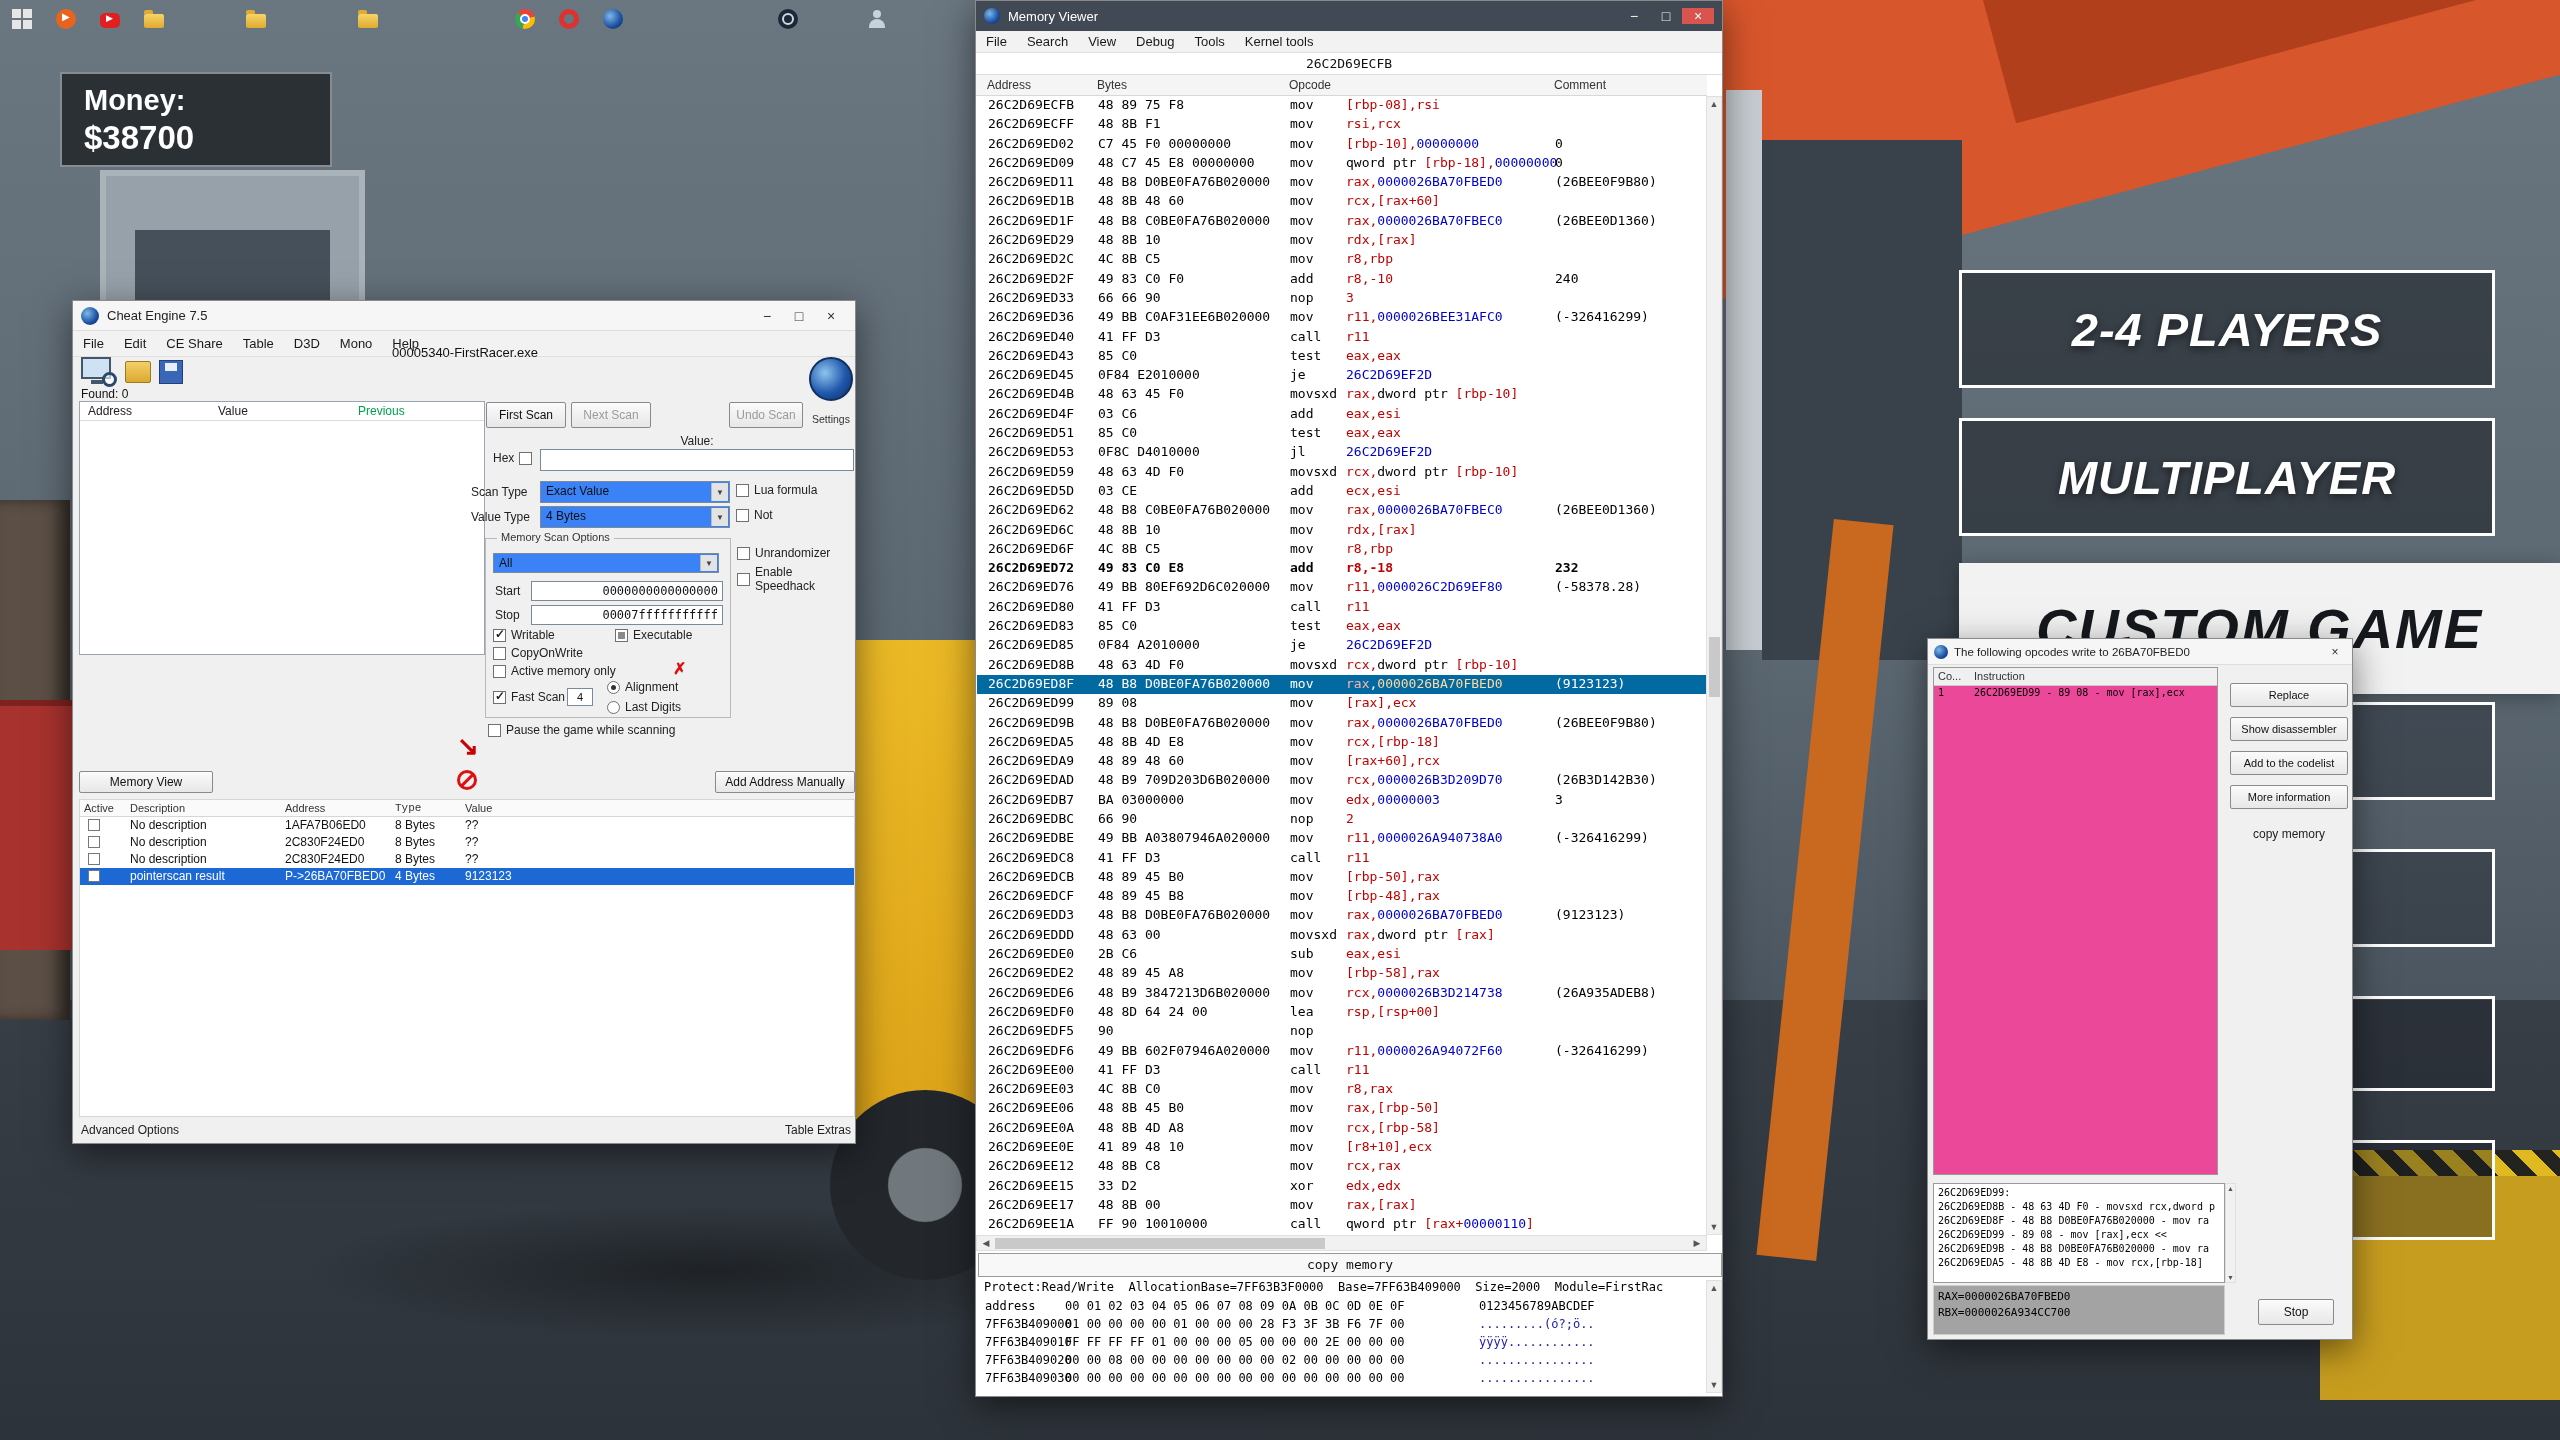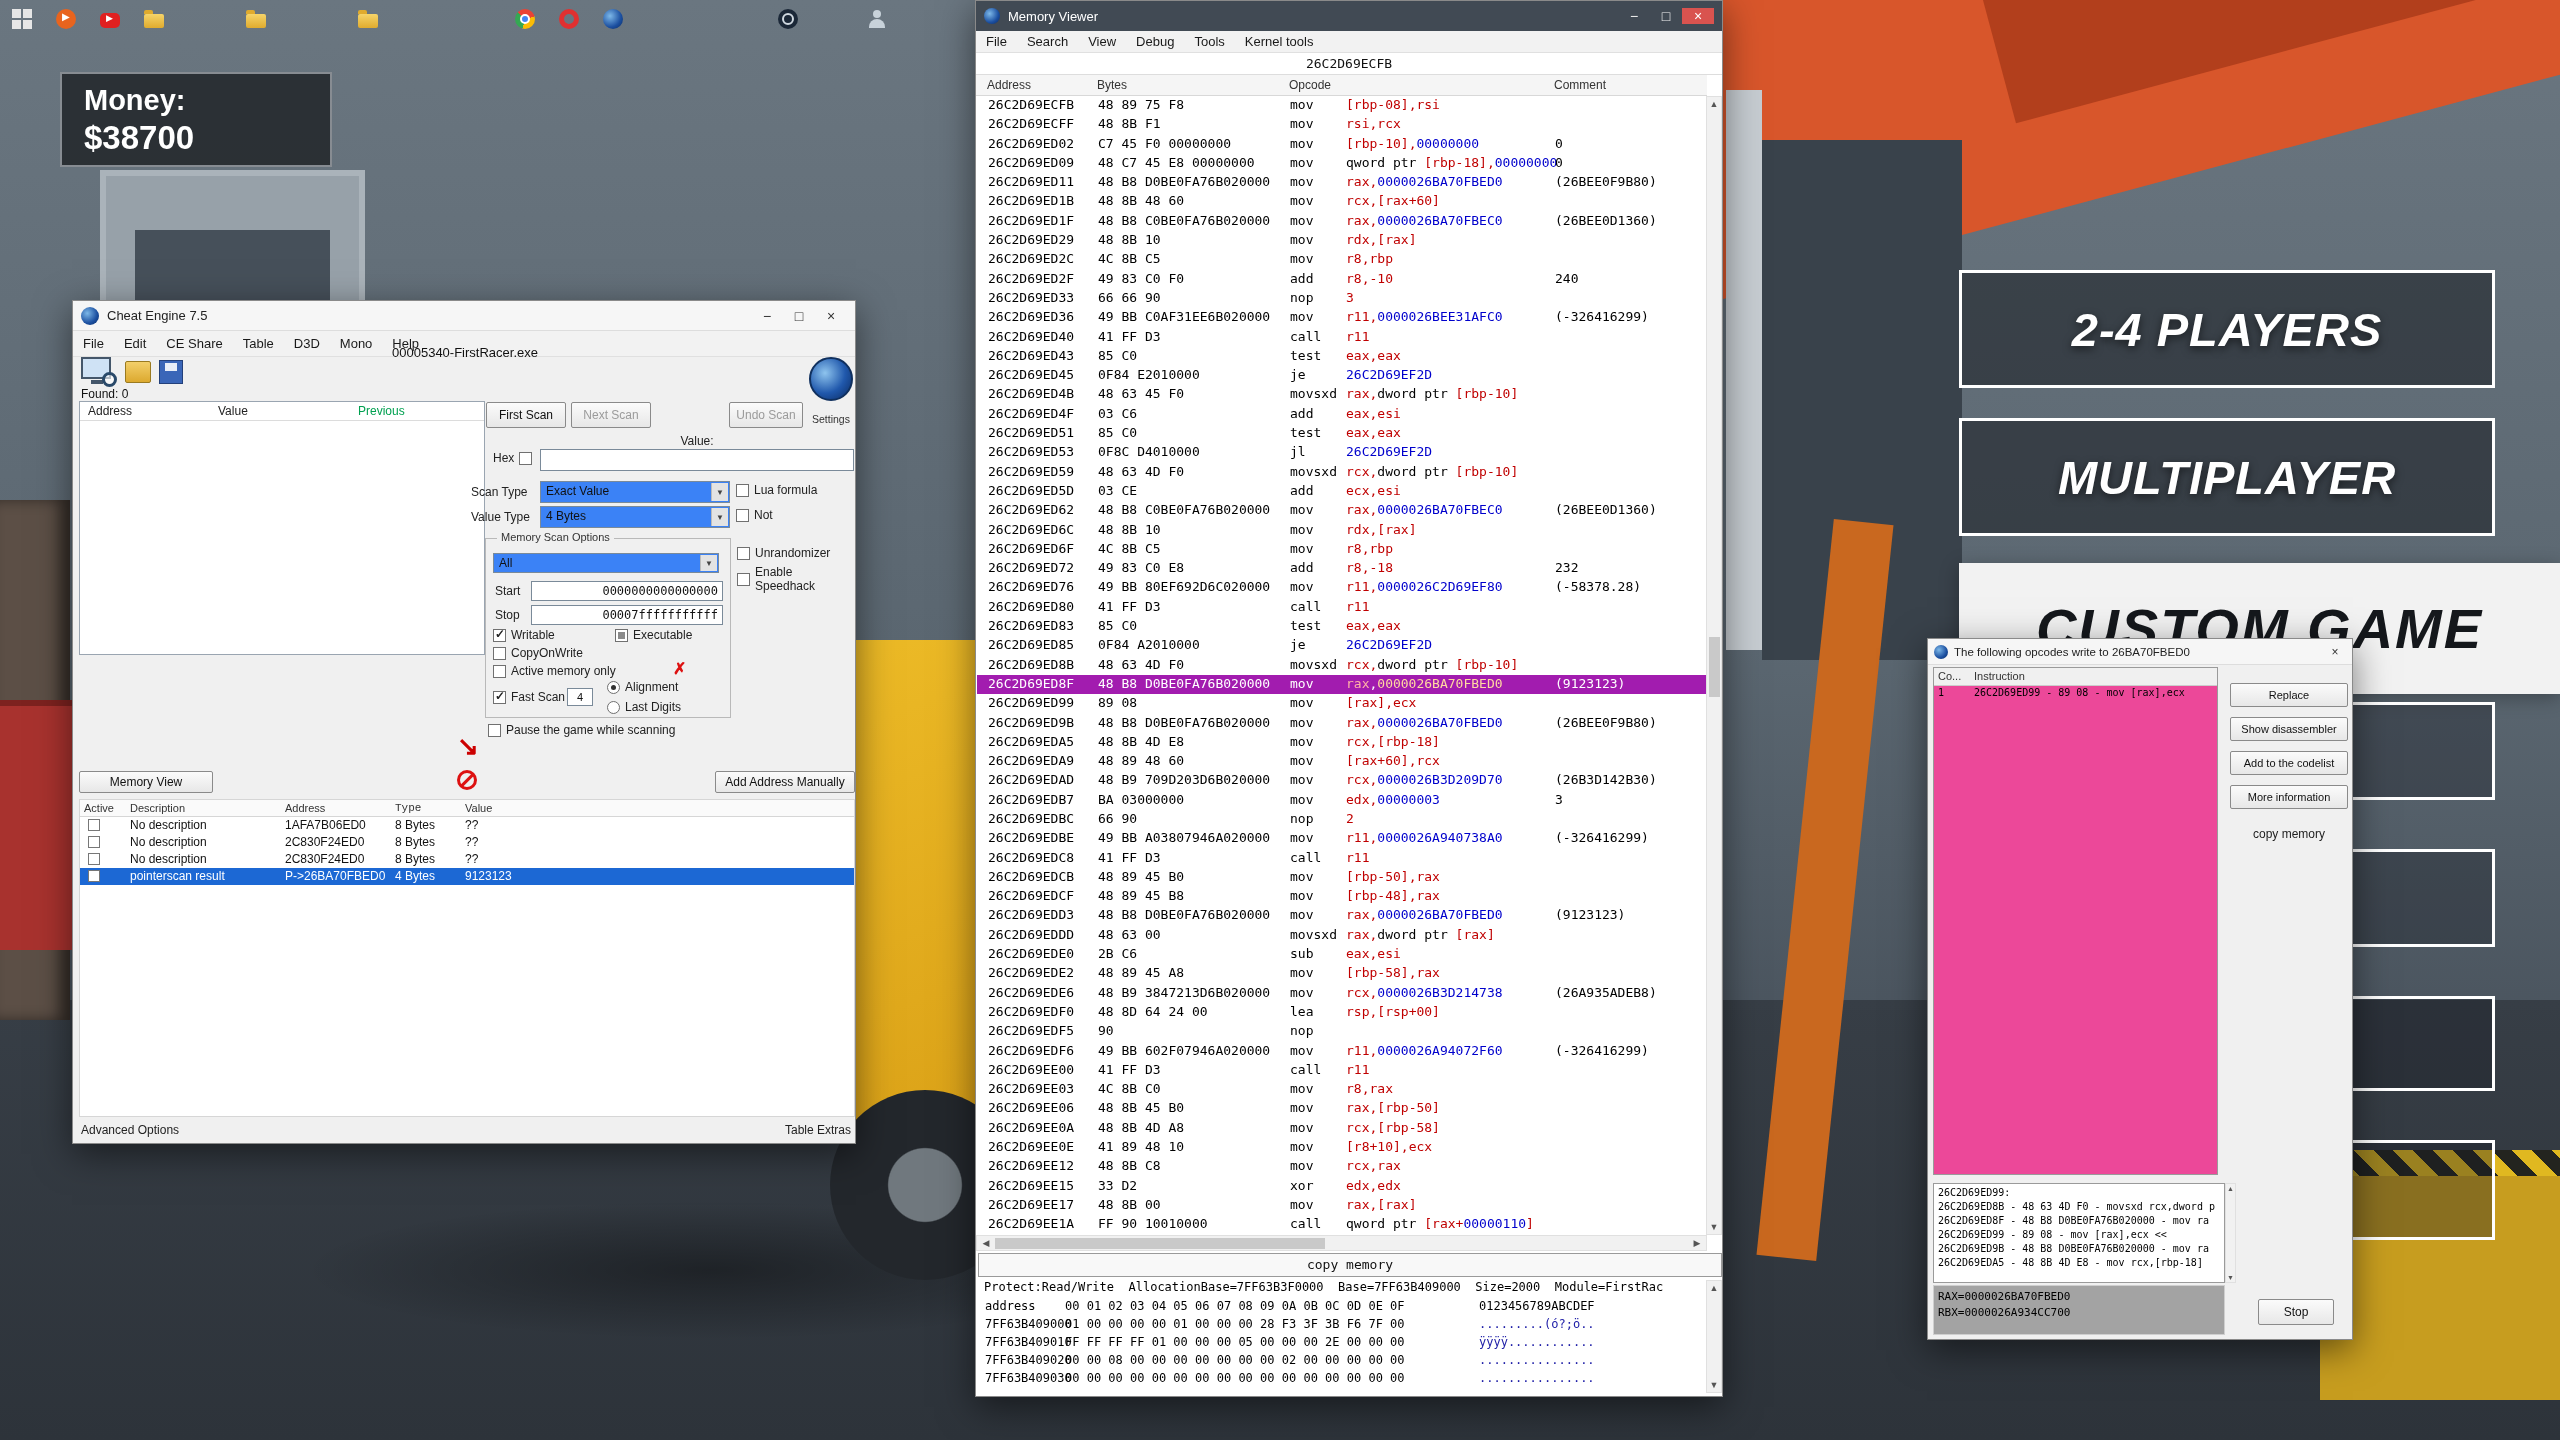--- a/index.html
+++ b/index.html
@@ -87,21 +87,21 @@
   .mv-title .wc{color:#eee}
   .wc.close-red{background:#d9534f;color:#fff}
   .mv-addr{left:0;top:52px;width:100%;height:22px;background:#fff;border-bottom:1px solid #ddd;text-align:center;font-size:13px;line-height:22px;color:#111}
   #mv-cols{left:0;top:74px;width:731px;height:21px;background:#f5f5f5;border-bottom:1px solid #d8d8d8}
   .mch{position:absolute;top:3px;font-size:12px;color:#333}
   #mv-rows{left:1px;top:95px;width:730px;height:1139px;background:#fff;overflow:hidden}
   .drow{position:relative}
   .dcell{position:absolute;top:1px;font-family:"DejaVu Sans Mono",monospace;font-size:13px;color:#000;white-space:pre}
   .da{left:11px}.db{left:121px}.dm{left:313px}.dp{left:369px}.dc{left:578px}
   .pd,.pr{color:#c00000}.pb{color:#0000cc}.pk{color:#000}
-  .drow.sel{background:#a21caf}
+  .drow.sel{background:#0369a1}
   .drow.sel .dcell{color:#fff}
   .drow.sel .pd,.drow.sel .pk{color:#fff}
   .drow.sel .pr{color:#ffb4a6}
   .drow.sel .pb{color:#ffd9a0}
   .copymem{left:2px;top:1252px;width:744px;height:24px;background:#f8f8f8;border:1px solid #9a9a9a;text-align:center;font-size:13px;line-height:22px;color:#111}
   .protect{left:8px;top:1279px;width:720px;height:17px;font-size:12px;color:#000;white-space:pre;overflow:hidden}
   #mv-hex{left:1px;top:1297px;width:730px;height:95px;background:#fff}
   .hrow{position:relative;height:18px}
   .hcell{position:absolute;top:1px;font-family:"DejaVu Sans Mono",monospace;font-size:12px;color:#000;white-space:pre}
   .ha{left:8px}.hb{left:88px}.hs{left:502px;color:#2020a8}
@@ -528,21 +528,21 @@
         <div class="dcell db">48 8B 10</div>
         <div class="dcell dm">mov</div>
         <div class="dcell dp"><span class="pr">rdx</span><span class="pd">,</span><span class="pd">[</span><span class="pr">rax</span><span class="pd">]</span></div>
       </div>
       <div class="drow" style="height: 19.3051px;">
         <div class="dcell da">26C2D69ED6F</div>
         <div class="dcell db">4C 8B C5</div>
         <div class="dcell dm">mov</div>
         <div class="dcell dp"><span class="pr">r8</span><span class="pd">,</span><span class="pr">rbp</span></div>
       </div>
-      <div class="drow" style="height: 19.3051px;">
+      <div class="drow" style="height: 19.3051px; font-weight: bold;">
         <div class="dcell da">26C2D69ED72</div>
         <div class="dcell db">49 83 C0 E8</div>
         <div class="dcell dm">add</div>
         <div class="dcell dp"><span class="pr">r8</span><span class="pd">,</span><span class="pd">-</span><span class="pd">18</span></div>
         <div class="dcell dc">232</div>
       </div>
       <div class="drow" style="height: 19.3051px;">
         <div class="dcell da">26C2D69ED76</div>
         <div class="dcell db">49 BB 80EF692D6C020000</div>
         <div class="dcell dm">mov</div>

